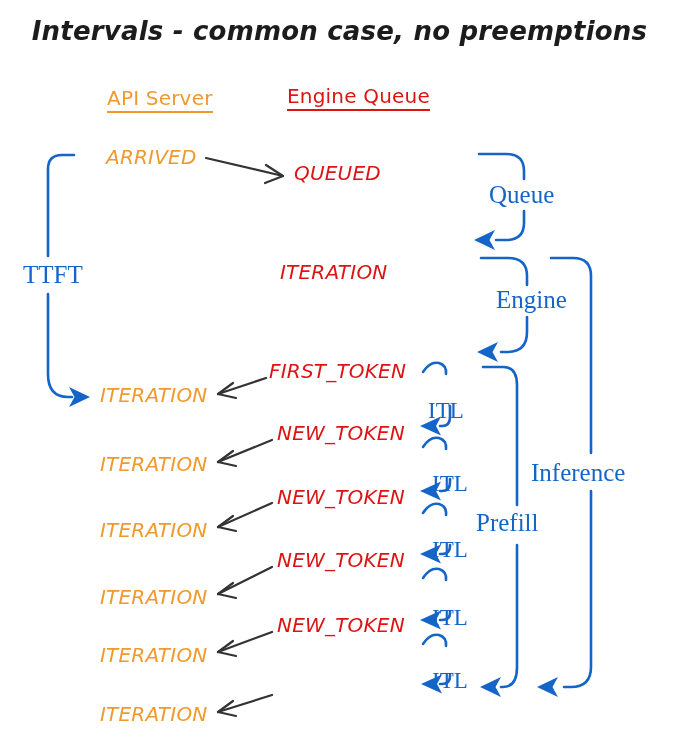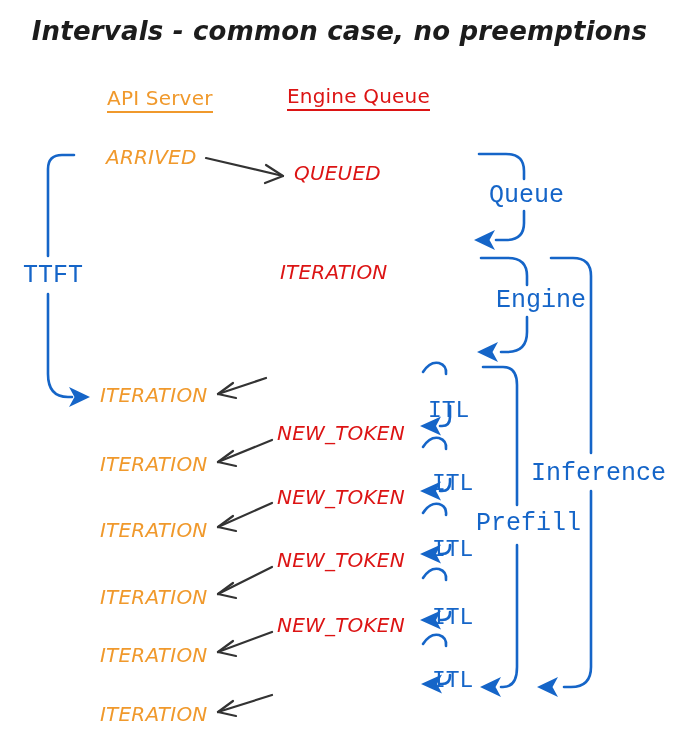--- a/index.html
+++ b/index.html
@@ -17,21 +17,21 @@
   .hdr{
     font-family:"DejaVu Sans",sans-serif;font-size:20px;
     padding-bottom:1px;border-bottom:2px solid currentColor;letter-spacing:0.2px;
   }
   .ev{
     font-family:"DejaVu Sans",sans-serif;font-style:italic;font-size:20px;letter-spacing:0.2px;
   }
   .orange{color:#F0992C;}
   .red{color:#DC1414;}
   .lbl{
-    font-family:Liberation Mono, monospace;font-size:25px;color:#1565C8;
+    font-family:Liberation Serif, serif;font-size:25px;color:#1565C8;
   }
   .lbl-sm{font-size:23px;margin-top:20px;}
 </style>
 </head>
 <body>
 
 <div class="canvas">
 
   <svg class="svg-layer" viewBox="0 0 679 750">
 
@@ -129,20 +129,21 @@
   <div class="txt ev orange" style="left:106px;top:145px">ARRIVED</div>
   <div class="txt ev orange" style="left:100px;top:383px">ITERATION</div>
   <div class="txt ev orange" style="left:100px;top:452px">ITERATION</div>
   <div class="txt ev orange" style="left:100px;top:518px">ITERATION</div>
   <div class="txt ev orange" style="left:100px;top:585px">ITERATION</div>
   <div class="txt ev orange" style="left:100px;top:643px">ITERATION</div>
   <div class="txt ev orange" style="left:100px;top:702px">ITERATION</div>
 
   <div class="txt ev red" style="left:294px;top:161px">QUEUED</div>
   <div class="txt ev red" style="left:280px;top:260px">ITERATION</div>
+  <div class="txt ev red" style="left:269px;top:359px">FIRST_TOKEN</div>
   <div class="txt ev red" style="left:277px;top:421px">NEW_TOKEN</div>
   <div class="txt ev red" style="left:277px;top:485px">NEW_TOKEN</div>
   <div class="txt ev red" style="left:277px;top:548px">NEW_TOKEN</div>
   <div class="txt ev red" style="left:277px;top:613px">NEW_TOKEN</div>
 
   <div class="txt lbl" style="left:23px;top:261px">TTFT</div>
   <div class="txt lbl" style="left:489px;top:181px">Queue</div>
   <div class="txt lbl" style="left:496px;top:286px">Engine</div>
   <div class="txt lbl" style="left:476px;top:509px">Prefill</div>
   <div class="txt lbl" style="left:531px;top:459px">Inference</div>

